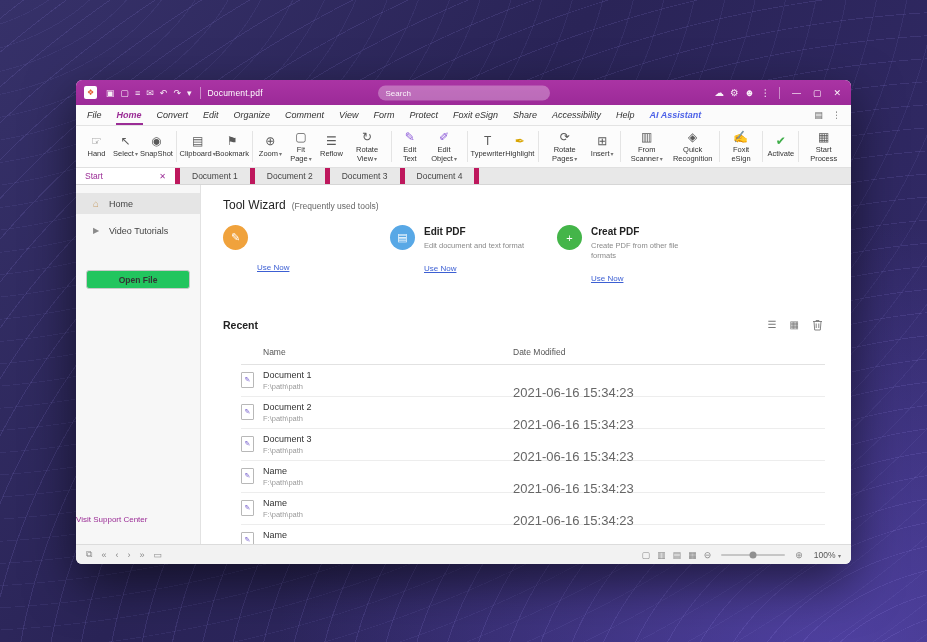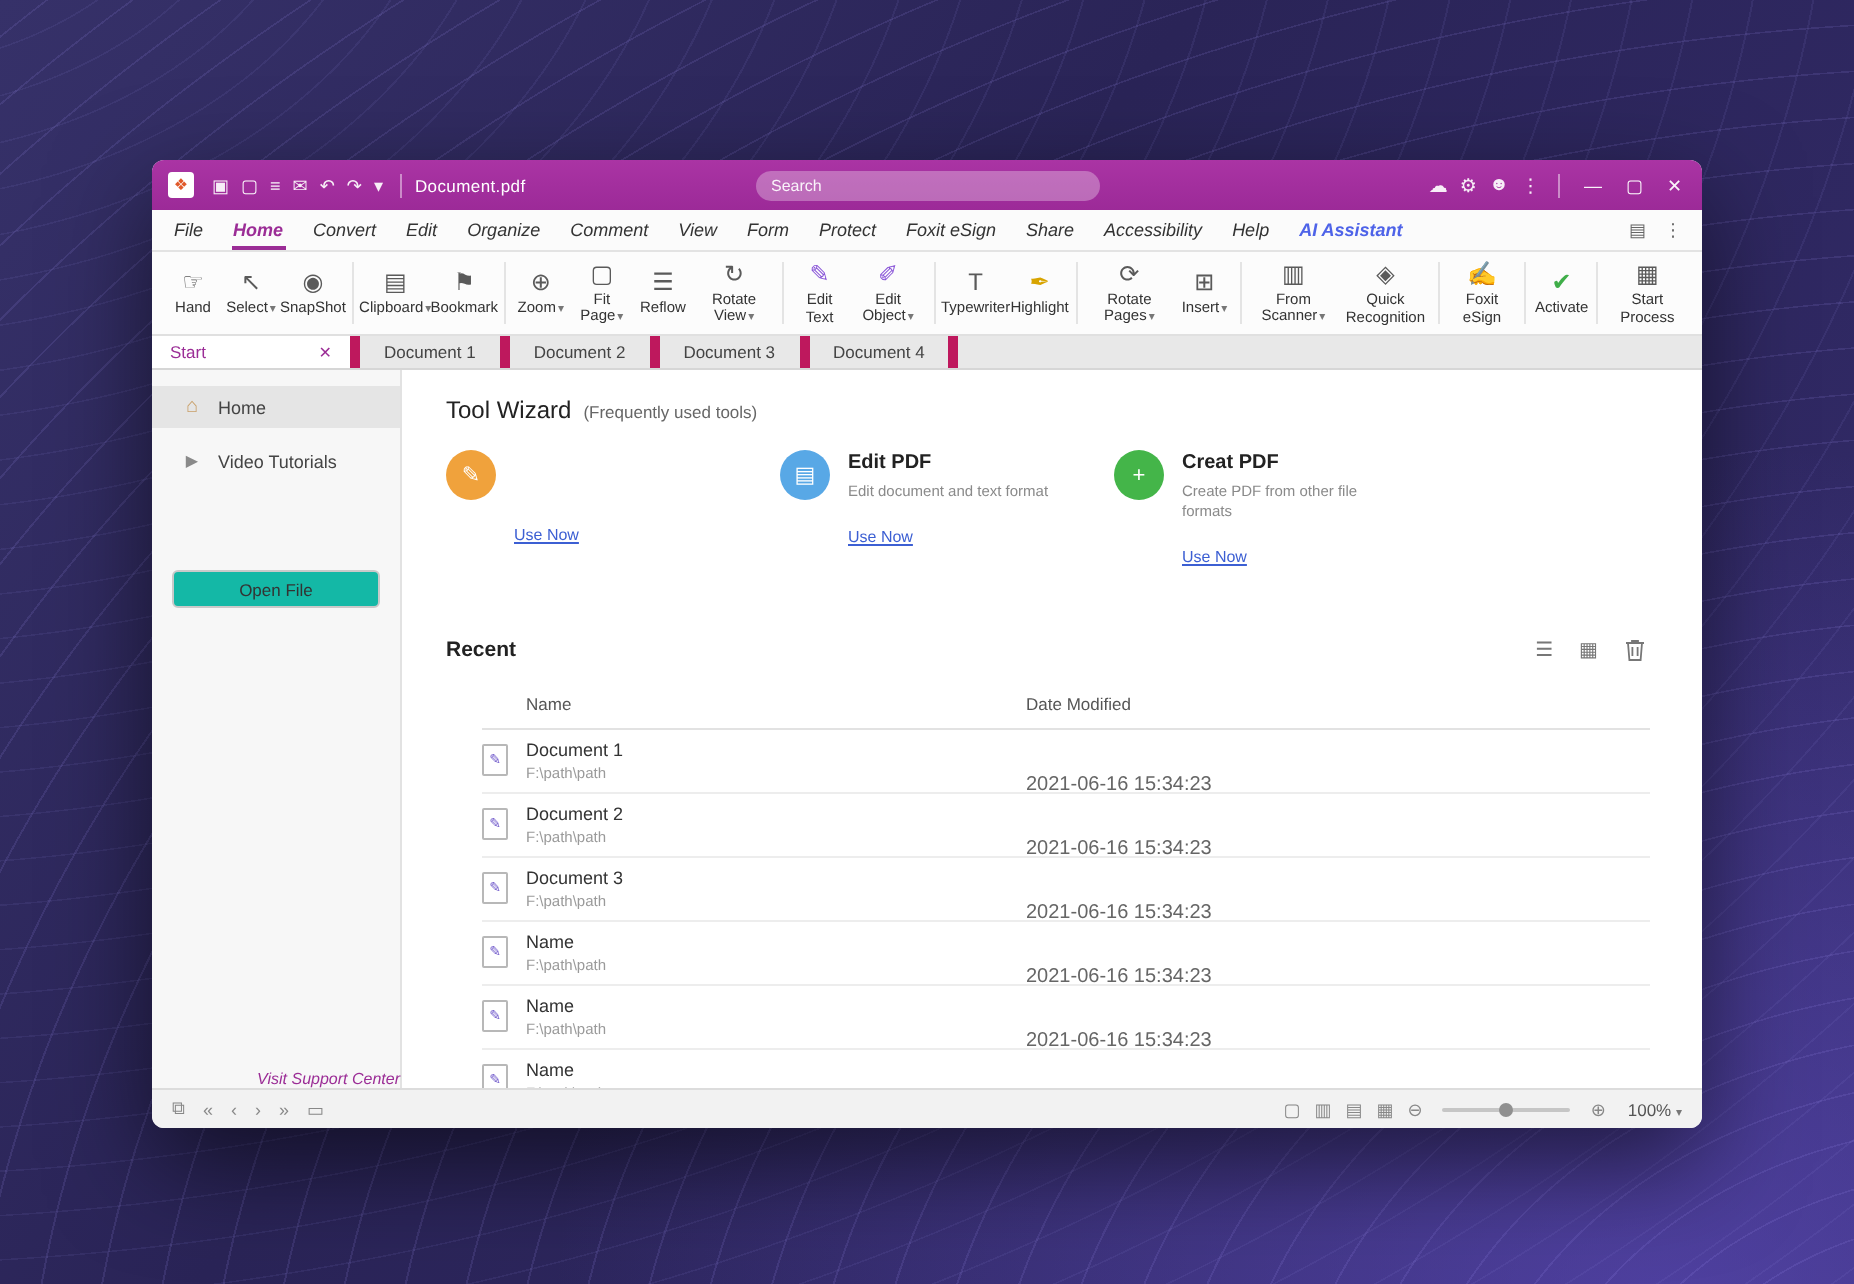--- a/index.html
+++ b/index.html
@@ -91,24 +91,24 @@
   .bodyrow{flex:1; display:flex; min-height:0;}
   .sidebar{
     width:125px; flex:0 0 125px; background:#f7f7f7; border-right:1px solid #e2e2e2;
     position:relative; padding-top:8px;
   }
   .side-item{height:21px; display:flex; align-items:center; padding-left:14px; gap:7px; font-size:9px; color:#444; margin-bottom:6px;}
   .side-item.active{background:#e5e5e5;}
   .side-item .sic{font-size:10px; color:#c9a06a; width:12px; text-align:center;}
   .side-item:nth-of-type(2) .sic{color:#8a8a8a; font-size:8px;}
   .open-file{
-    margin:44px auto 0; width:104px; height:19px; border:1px solid #c9c9c9; border-radius:3px;
-    background:#14b8a6; font-size:8.5px; color:#333; display:flex; align-items:center; justify-content:center;
-  }
-  .support{position:absolute; bottom:0; width:100%; text-align:right; color:#9b2d96; font-size:8px;font-style:italic;}
+    margin:29px auto 0; width:104px; height:19px; border:1px solid #c9c9c9; border-radius:3px;
+    background:#22c55e; font-size:8.5px; color:#333; display:flex; align-items:center; justify-content:center;font-weight:bold;
+  }
+  .support{position:absolute; bottom:20px; width:100%; text-align:left; color:#9b2d96; font-size:8px;}
 
   .main{flex:1; background:#fff; padding:13px 24px 0 22px; overflow:hidden;}
   .wizard-head{display:flex; align-items:baseline; gap:6px;}
   .wizard-title{font-size:12px; font-weight:normal; color:#222;}
   .wizard-sub{font-size:8.5px; color:#666;}
   .cards{display:flex; margin-top:13px;}
   .card{width:167px;}
   .card-top{display:flex; gap:9px;}
   .circ{width:25px; height:25px; flex:0 0 25px; border-radius:50%; color:#fff; font-size:11px; display:flex; align-items:center; justify-content:center;}
   .card-title{font-size:10px; font-weight:bold; color:#222; margin-top:1px;}
@@ -126,21 +126,21 @@
   .col-name{flex:1; padding-left:22px;}
   .col-date{width:312px;}
   .trow{display:flex; align-items:center; height:32px; border-bottom:1px solid #ededed;}
   .ficon{
     width:13px; height:16px; flex:0 0 13px; background:#fff; border:1px solid #b8b8b8; border-radius:1px;
     margin-right:9px; font-size:7px; color:#6a52c8; display:flex; align-items:center; justify-content:center;
   }
   .rmeta{flex:1; min-width:0;}
   .rname{font-size:9px; color:#333;}
   .rpath{font-size:7.5px; color:#9a9a9a; margin-top:2px;}
-  .rdate{width:312px; font-size:10px; color:#666;margin-top:25px;}
+  .rdate{width:312px; font-size:13px; color:#666;margin-top:25px;}
 
   
   .statusbar{
     height:20px; flex:0 0 20px; background:#f2f2f2; border-top:1px solid #dcdcdc;
     display:flex; align-items:center; padding:0 10px; font-size:9px; color:#888; gap:9px;
   }
   .sb-right{margin-left:auto; display:flex; align-items:center; gap:7px;}
   .sb-ic{font-size:9px; color:#888;}
   .slider{width:64px; height:2px; background:#c6c6c6; border-radius:1px; position:relative; margin:0 3px;}
   .knob{position:absolute; left:50%; top:50%; transform:translate(-50%,-50%); width:7px; height:7px; border-radius:50%; background:#909090;}

